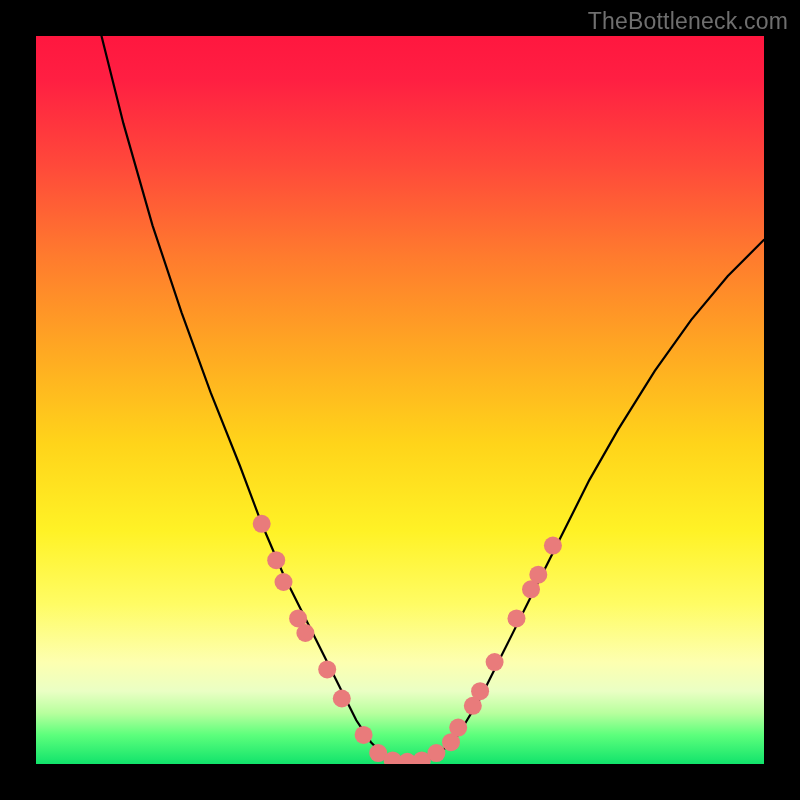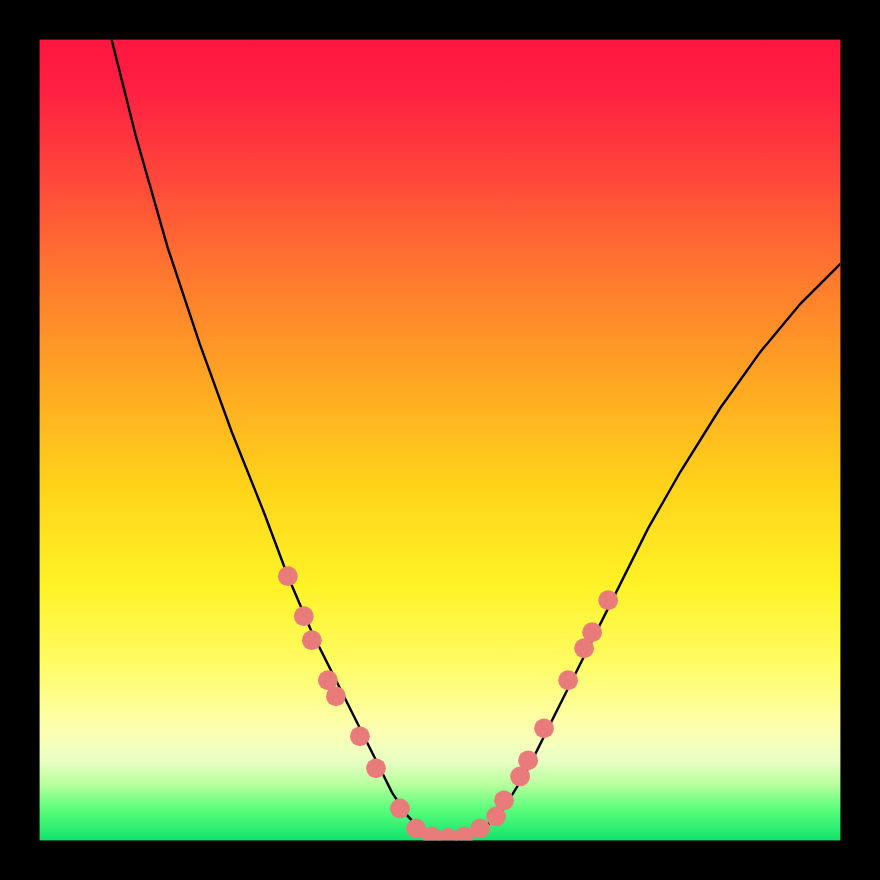--- a/index.html
+++ b/index.html
@@ -88,13 +88,14 @@
           <circle cx="436.8" cy="669.8" r="9" fill="#e97b7b"></circle>
           <circle cx="444.1" cy="655.2" r="9" fill="#e97b7b"></circle>
           <circle cx="458.6" cy="626.1" r="9" fill="#e97b7b"></circle>
           <circle cx="480.5" cy="582.4" r="9" fill="#e97b7b"></circle>
           <circle cx="495.0" cy="553.3" r="9" fill="#e97b7b"></circle>
           <circle cx="502.3" cy="538.7" r="9" fill="#e97b7b"></circle>
           <circle cx="516.9" cy="509.6" r="9" fill="#e97b7b"></circle>
         </g>
     </svg>
   </div>
+  <div class="watermark">TheBottleneck.com</div>
 </div>
 
 </body></html>

